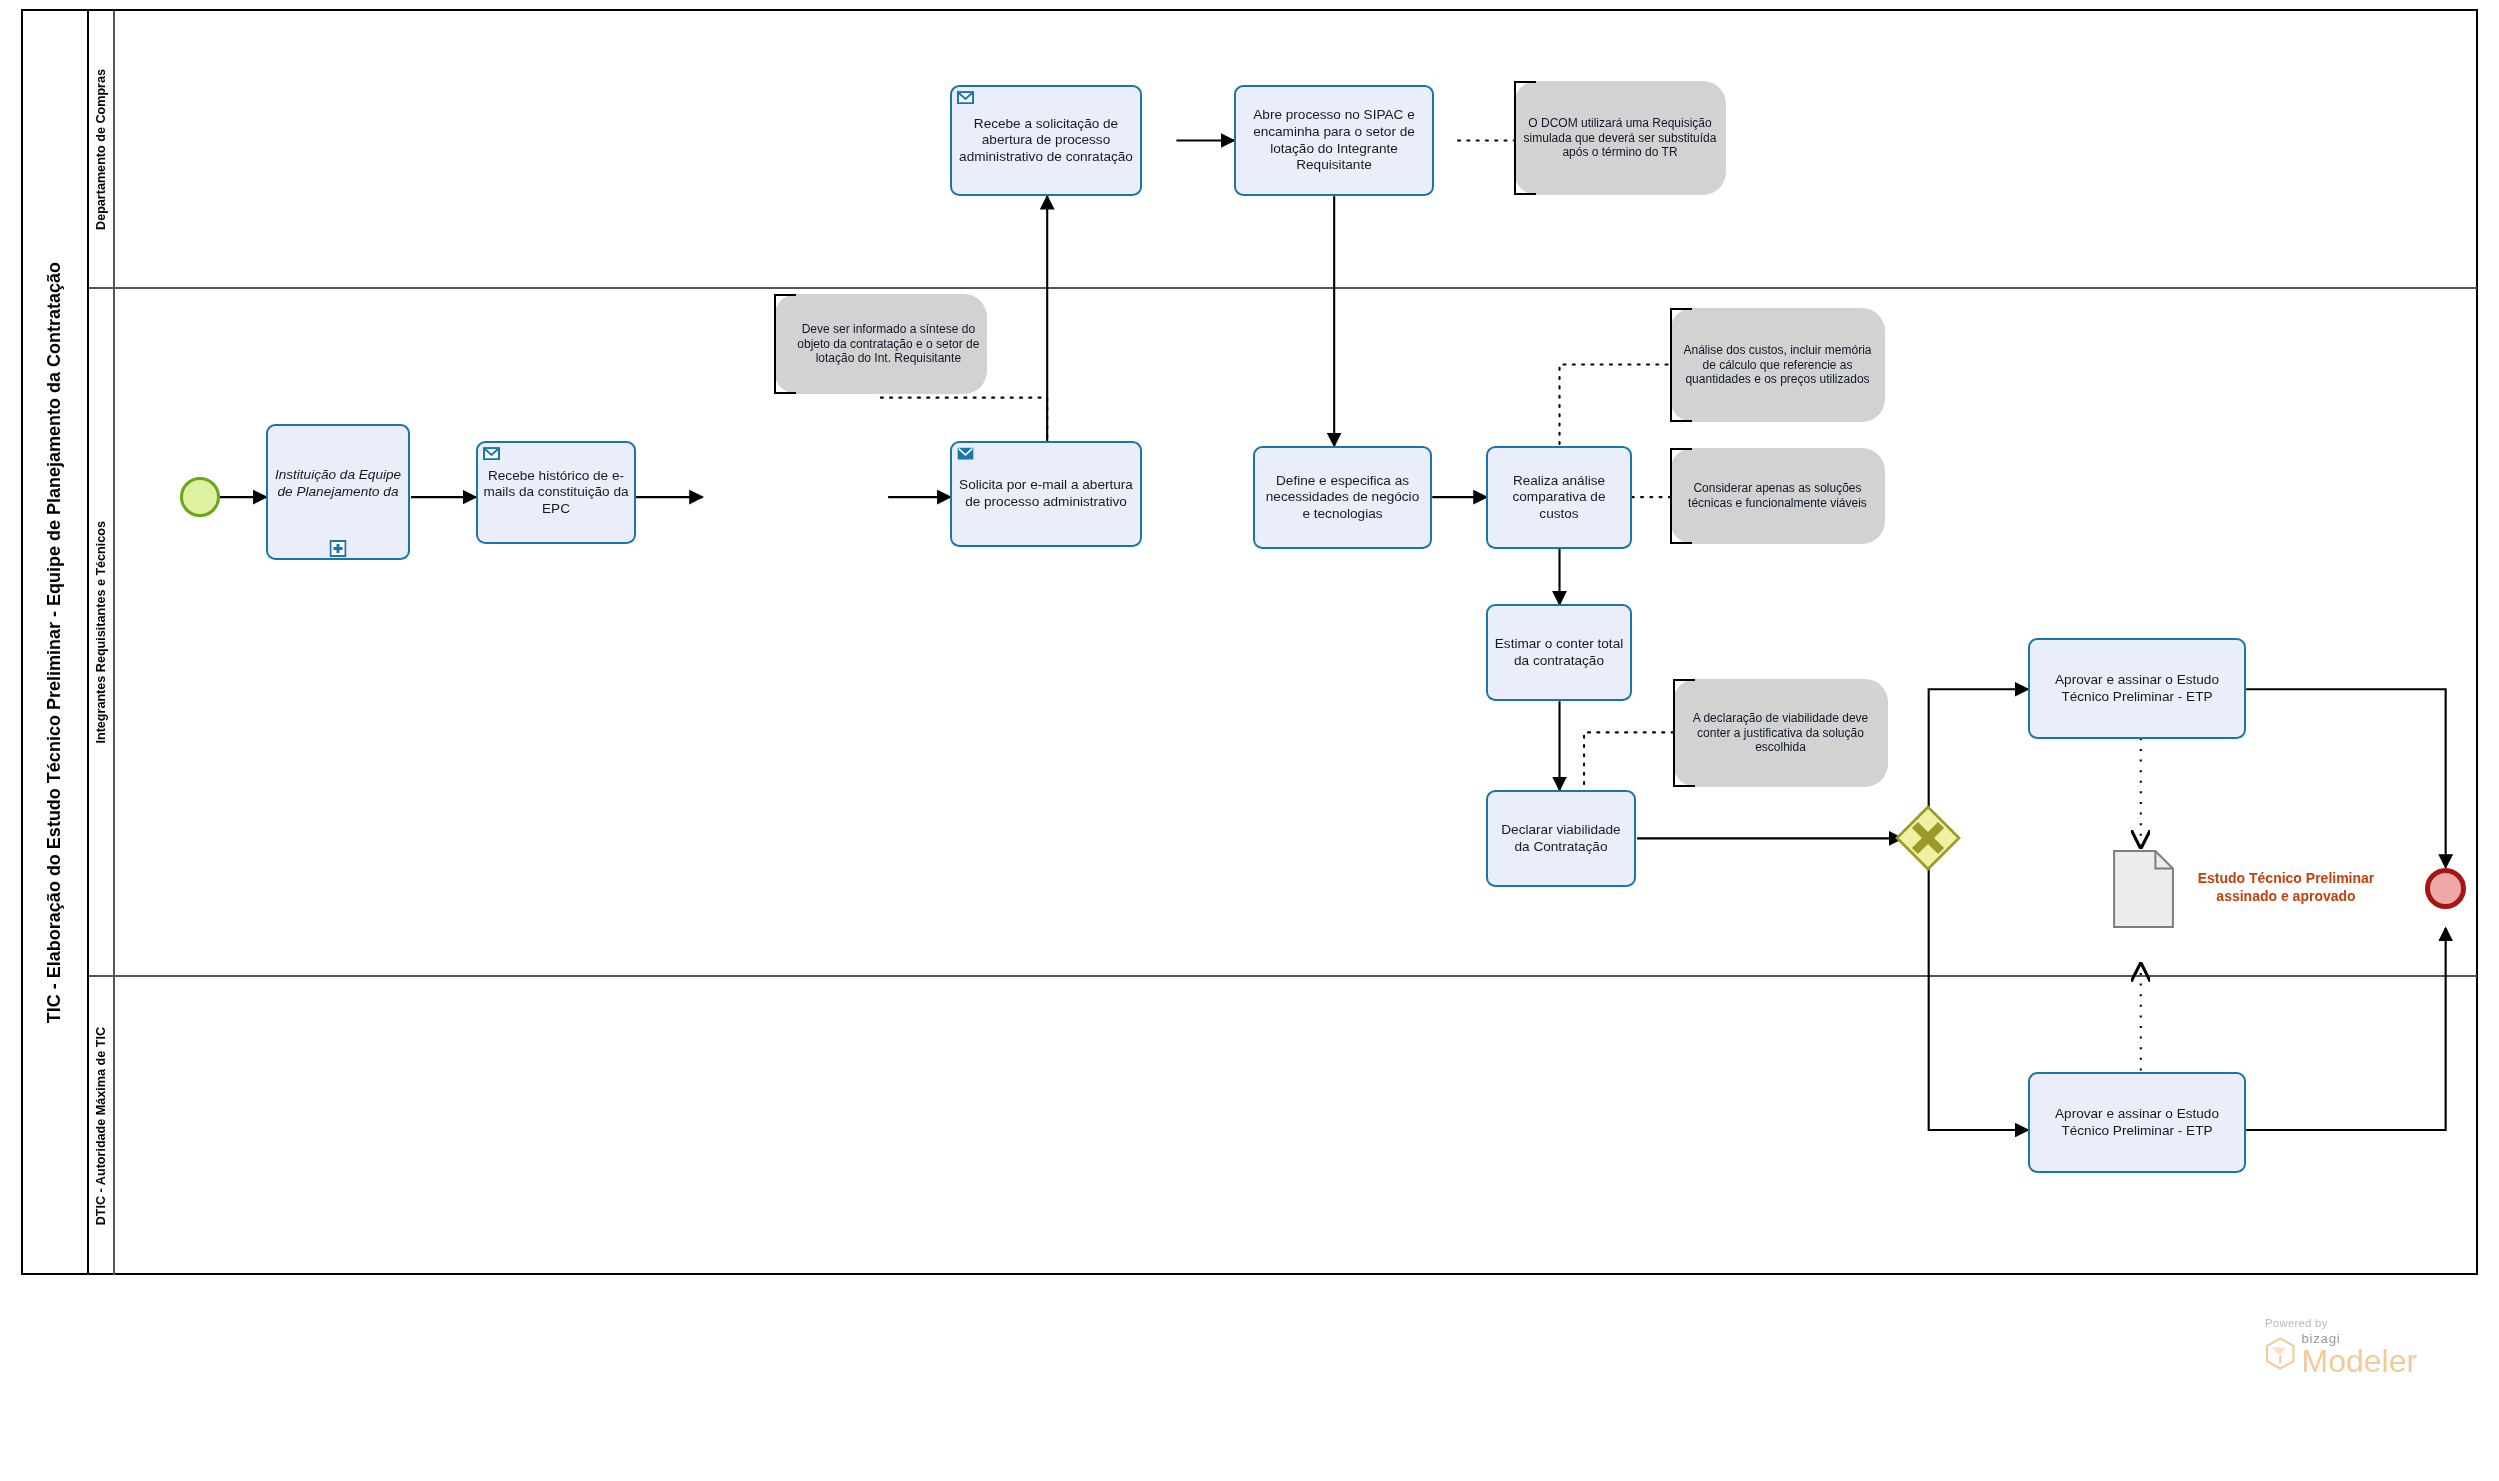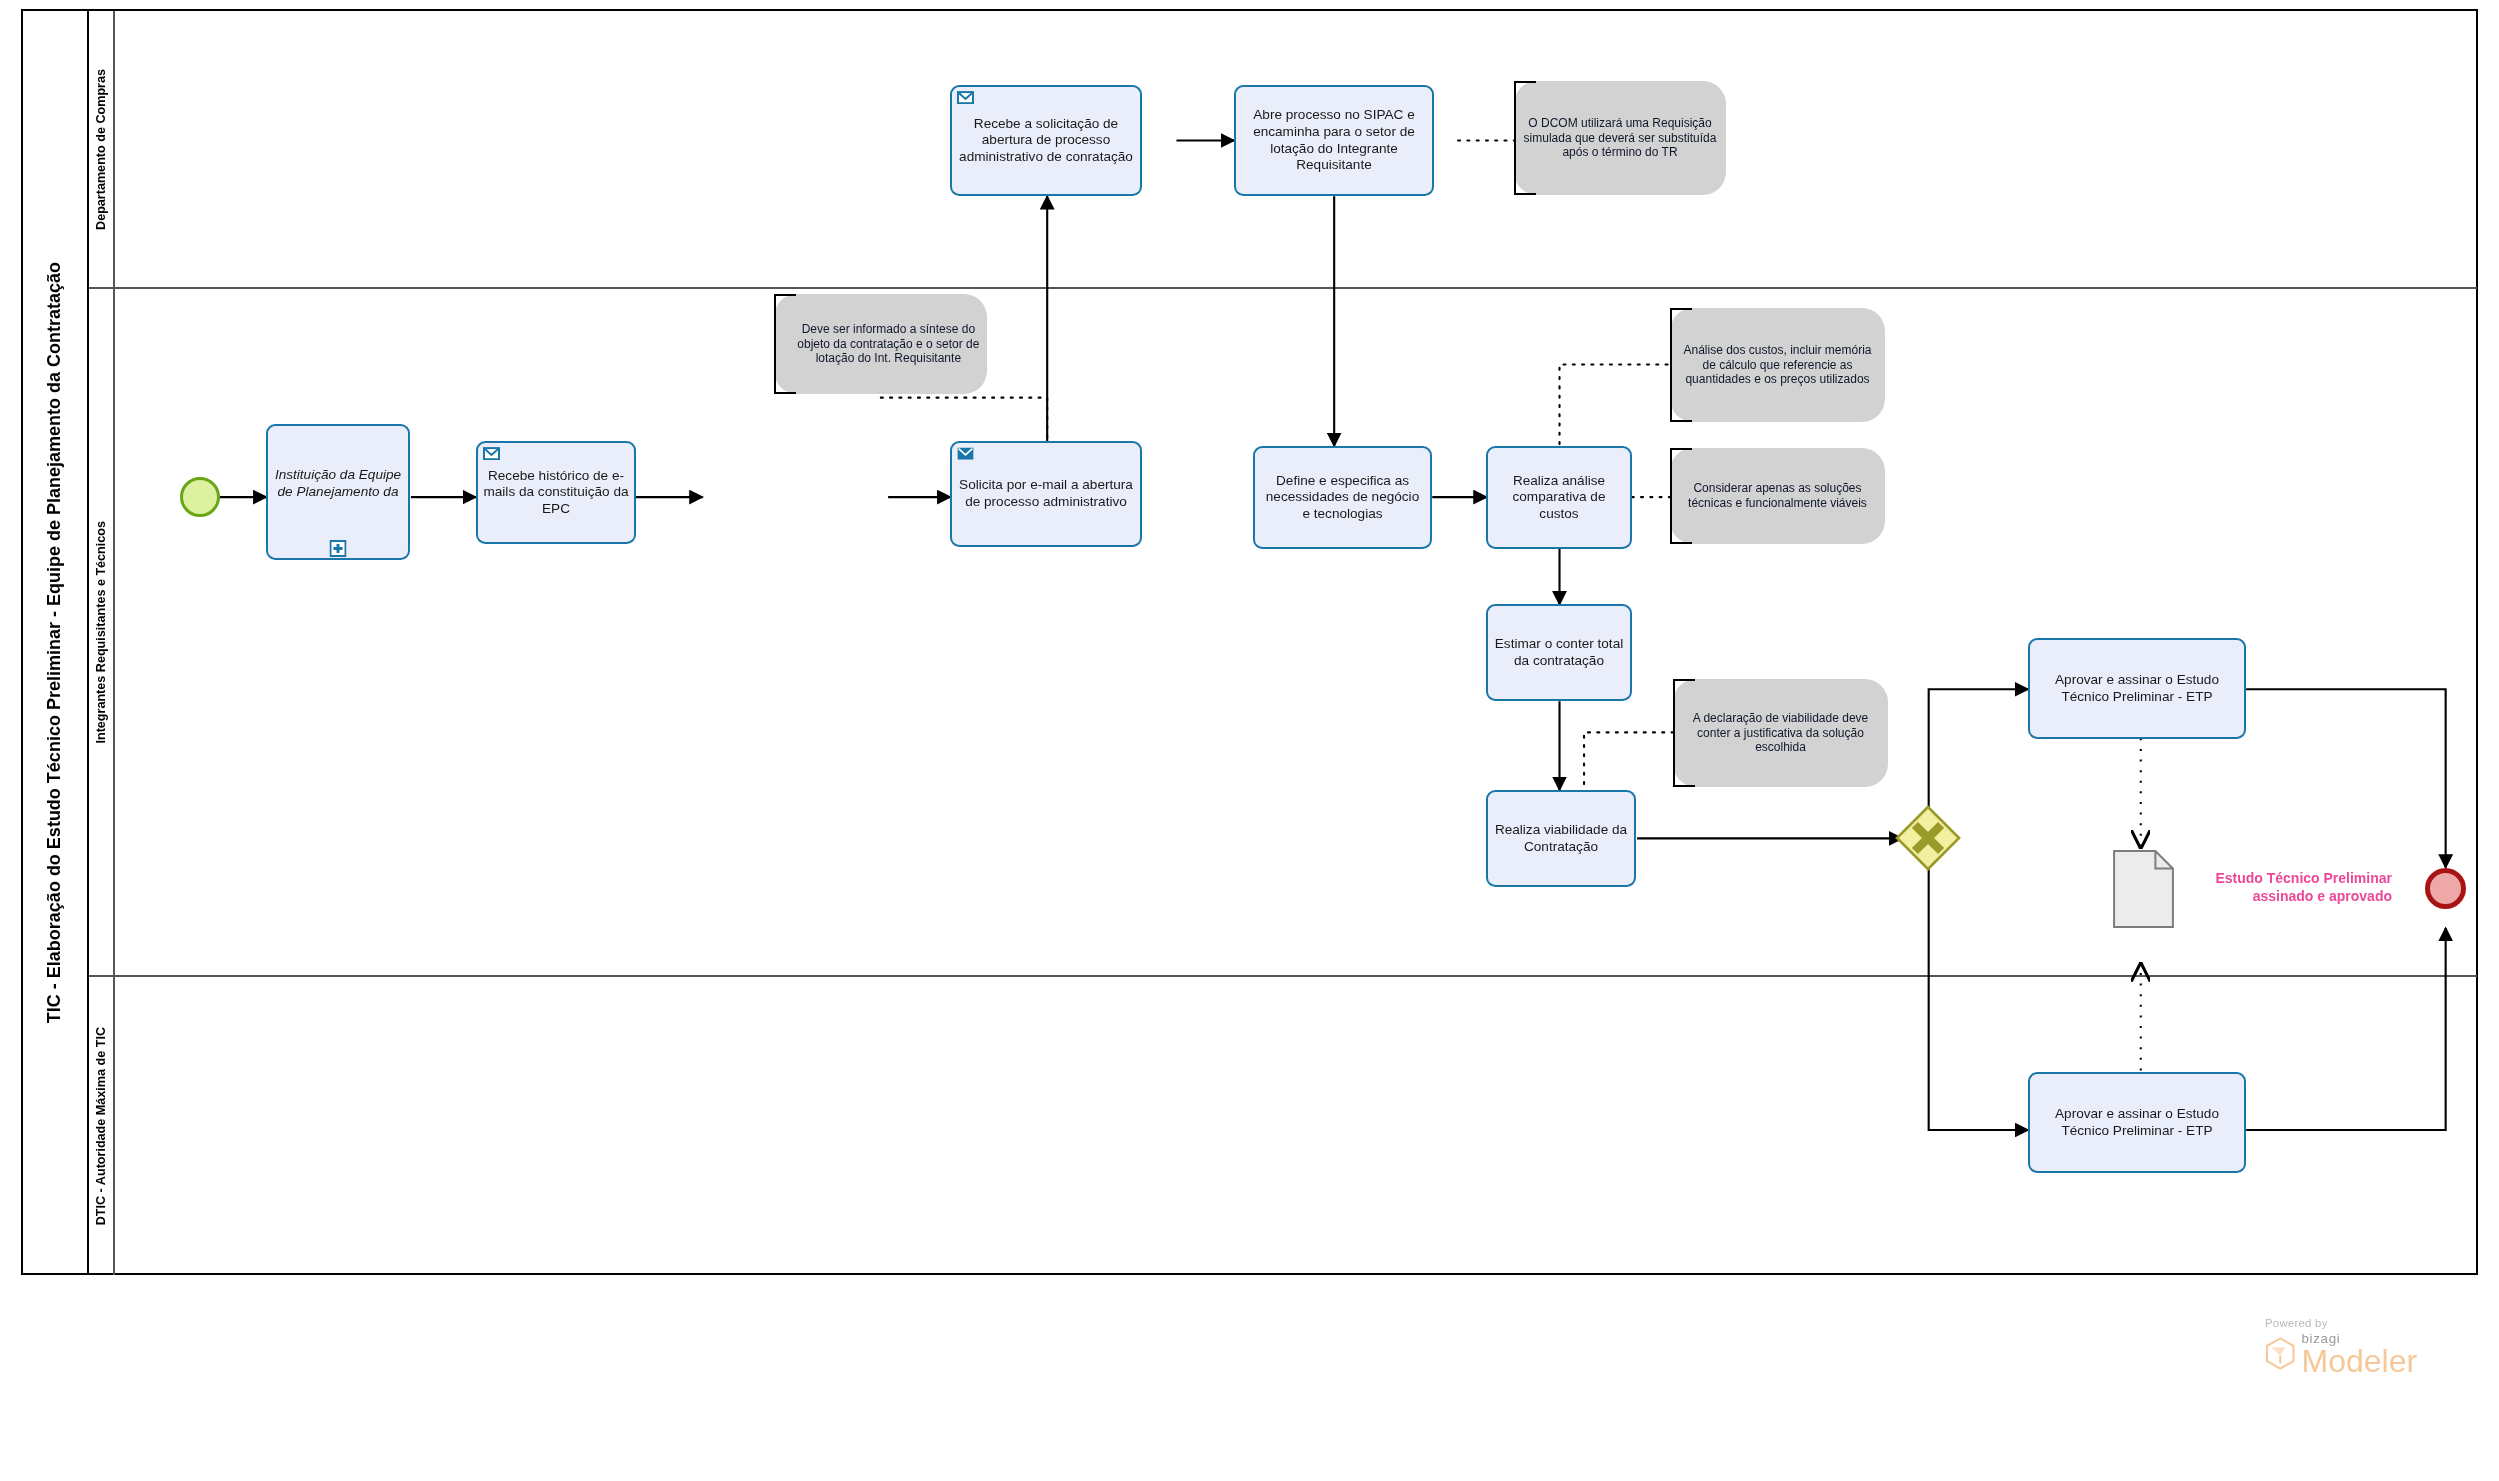--- a/index.html
+++ b/index.html
@@ -37,21 +37,21 @@
 
   
   .annot{position:absolute;box-sizing:border-box;background:#d2d2d2;
          display:flex;align-items:center;justify-content:center;text-align:center;
          font-size:12px;line-height:1.24;color:#0f172a;padding:2.7px 5.3px;border-radius:23px;}
   .annot .bracket{position:absolute;left:0;top:0;bottom:0;width:20px;
          border-left:2px solid #000;border-top:2px solid #000;border-bottom:2px solid #000;pointer-events:none;}
 
   
   .data-obj{position:absolute;}
-  .data-obj-label{position:absolute;font-weight:bold;font-size:14px;line-height:1.25;color:#ec4899;text-align:right;}
+  .data-obj-label{position:absolute;font-weight:bold;font-size:14px;line-height:1.25;color:#c2410c;text-align:center;}
 
   
   .conn{position:absolute;left:0;top:0;pointer-events:none;}
 
   
   .logo-wrap{position:absolute;}
   .logo-powered{font-size:11.3px;color:#b8b8b8;letter-spacing:0.3px;}
   .logo-bizagi{font-size:13.3px;color:#9a9a9a;letter-spacing:0.7px;}
   .logo-modeler{font-size:32px;color:#f5c899;letter-spacing:0px;line-height:1;}
 </style>
@@ -204,21 +204,21 @@
 
   <div class="task" style="left:1486px;top:446px;width:146px;height:103px;">
     <span class="lbl">Realiza análise comparativa de custos</span>
   </div>
 
   <div class="task" style="left:1486px;top:604px;width:146px;height:97px;">
     <span class="lbl">Estimar o conter total da contratação</span>
   </div>
 
   <div class="task" style="left:1486px;top:790px;width:150px;height:97px;">
-    <span class="lbl">Realiza viabilidade da Contratação</span>
+    <span class="lbl">Declarar viabilidade da Contratação</span>
   </div>
 
   <div class="task" style="left:2028px;top:638px;width:218px;height:101px;">
     <span class="lbl">Aprovar e assinar o Estudo Técnico Preliminar - ETP</span>
   </div>
 
   <div class="task" style="left:2028px;top:1072px;width:218px;height:101px;">
     <span class="lbl">Aprovar e assinar o Estudo Técnico Preliminar - ETP</span>
   </div>
 

